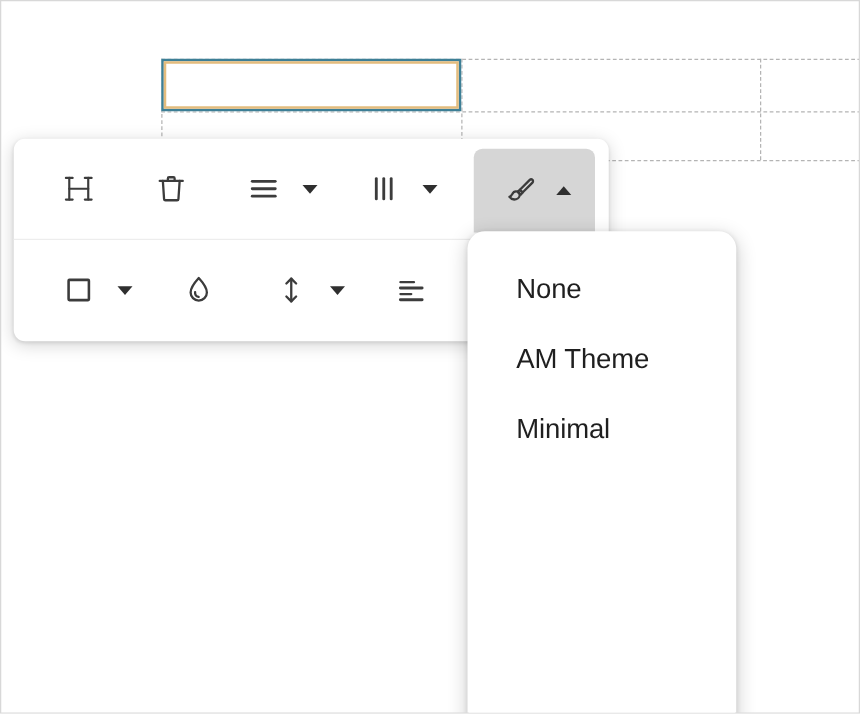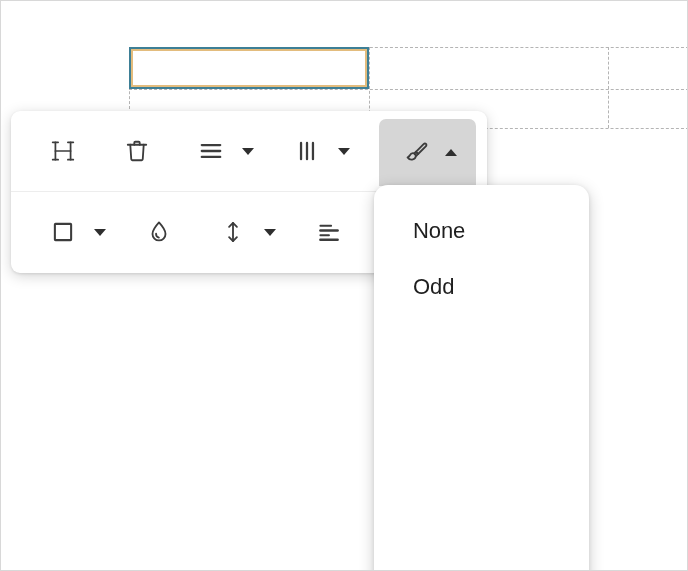--- a/index.html
+++ b/index.html
@@ -305,16 +305,17 @@
             <line x1="4" y1="15" x2="12" y2="15" stroke-width="1.7"></line>
             <line x1="4" y1="19.2" x2="20" y2="19.2" stroke-width="2.2"></line>
           </svg>
         </span>
       </div>
     </div>
   </div>
 
   <div id="theme-menu">
     <div class="menu-item">None</div>
-    <div class="menu-item">Odd</div>
+    <div class="menu-item">AM Theme</div>
+    <div class="menu-item">Minimal</div>
   </div>
 
 </div>
 
 </body></html>

